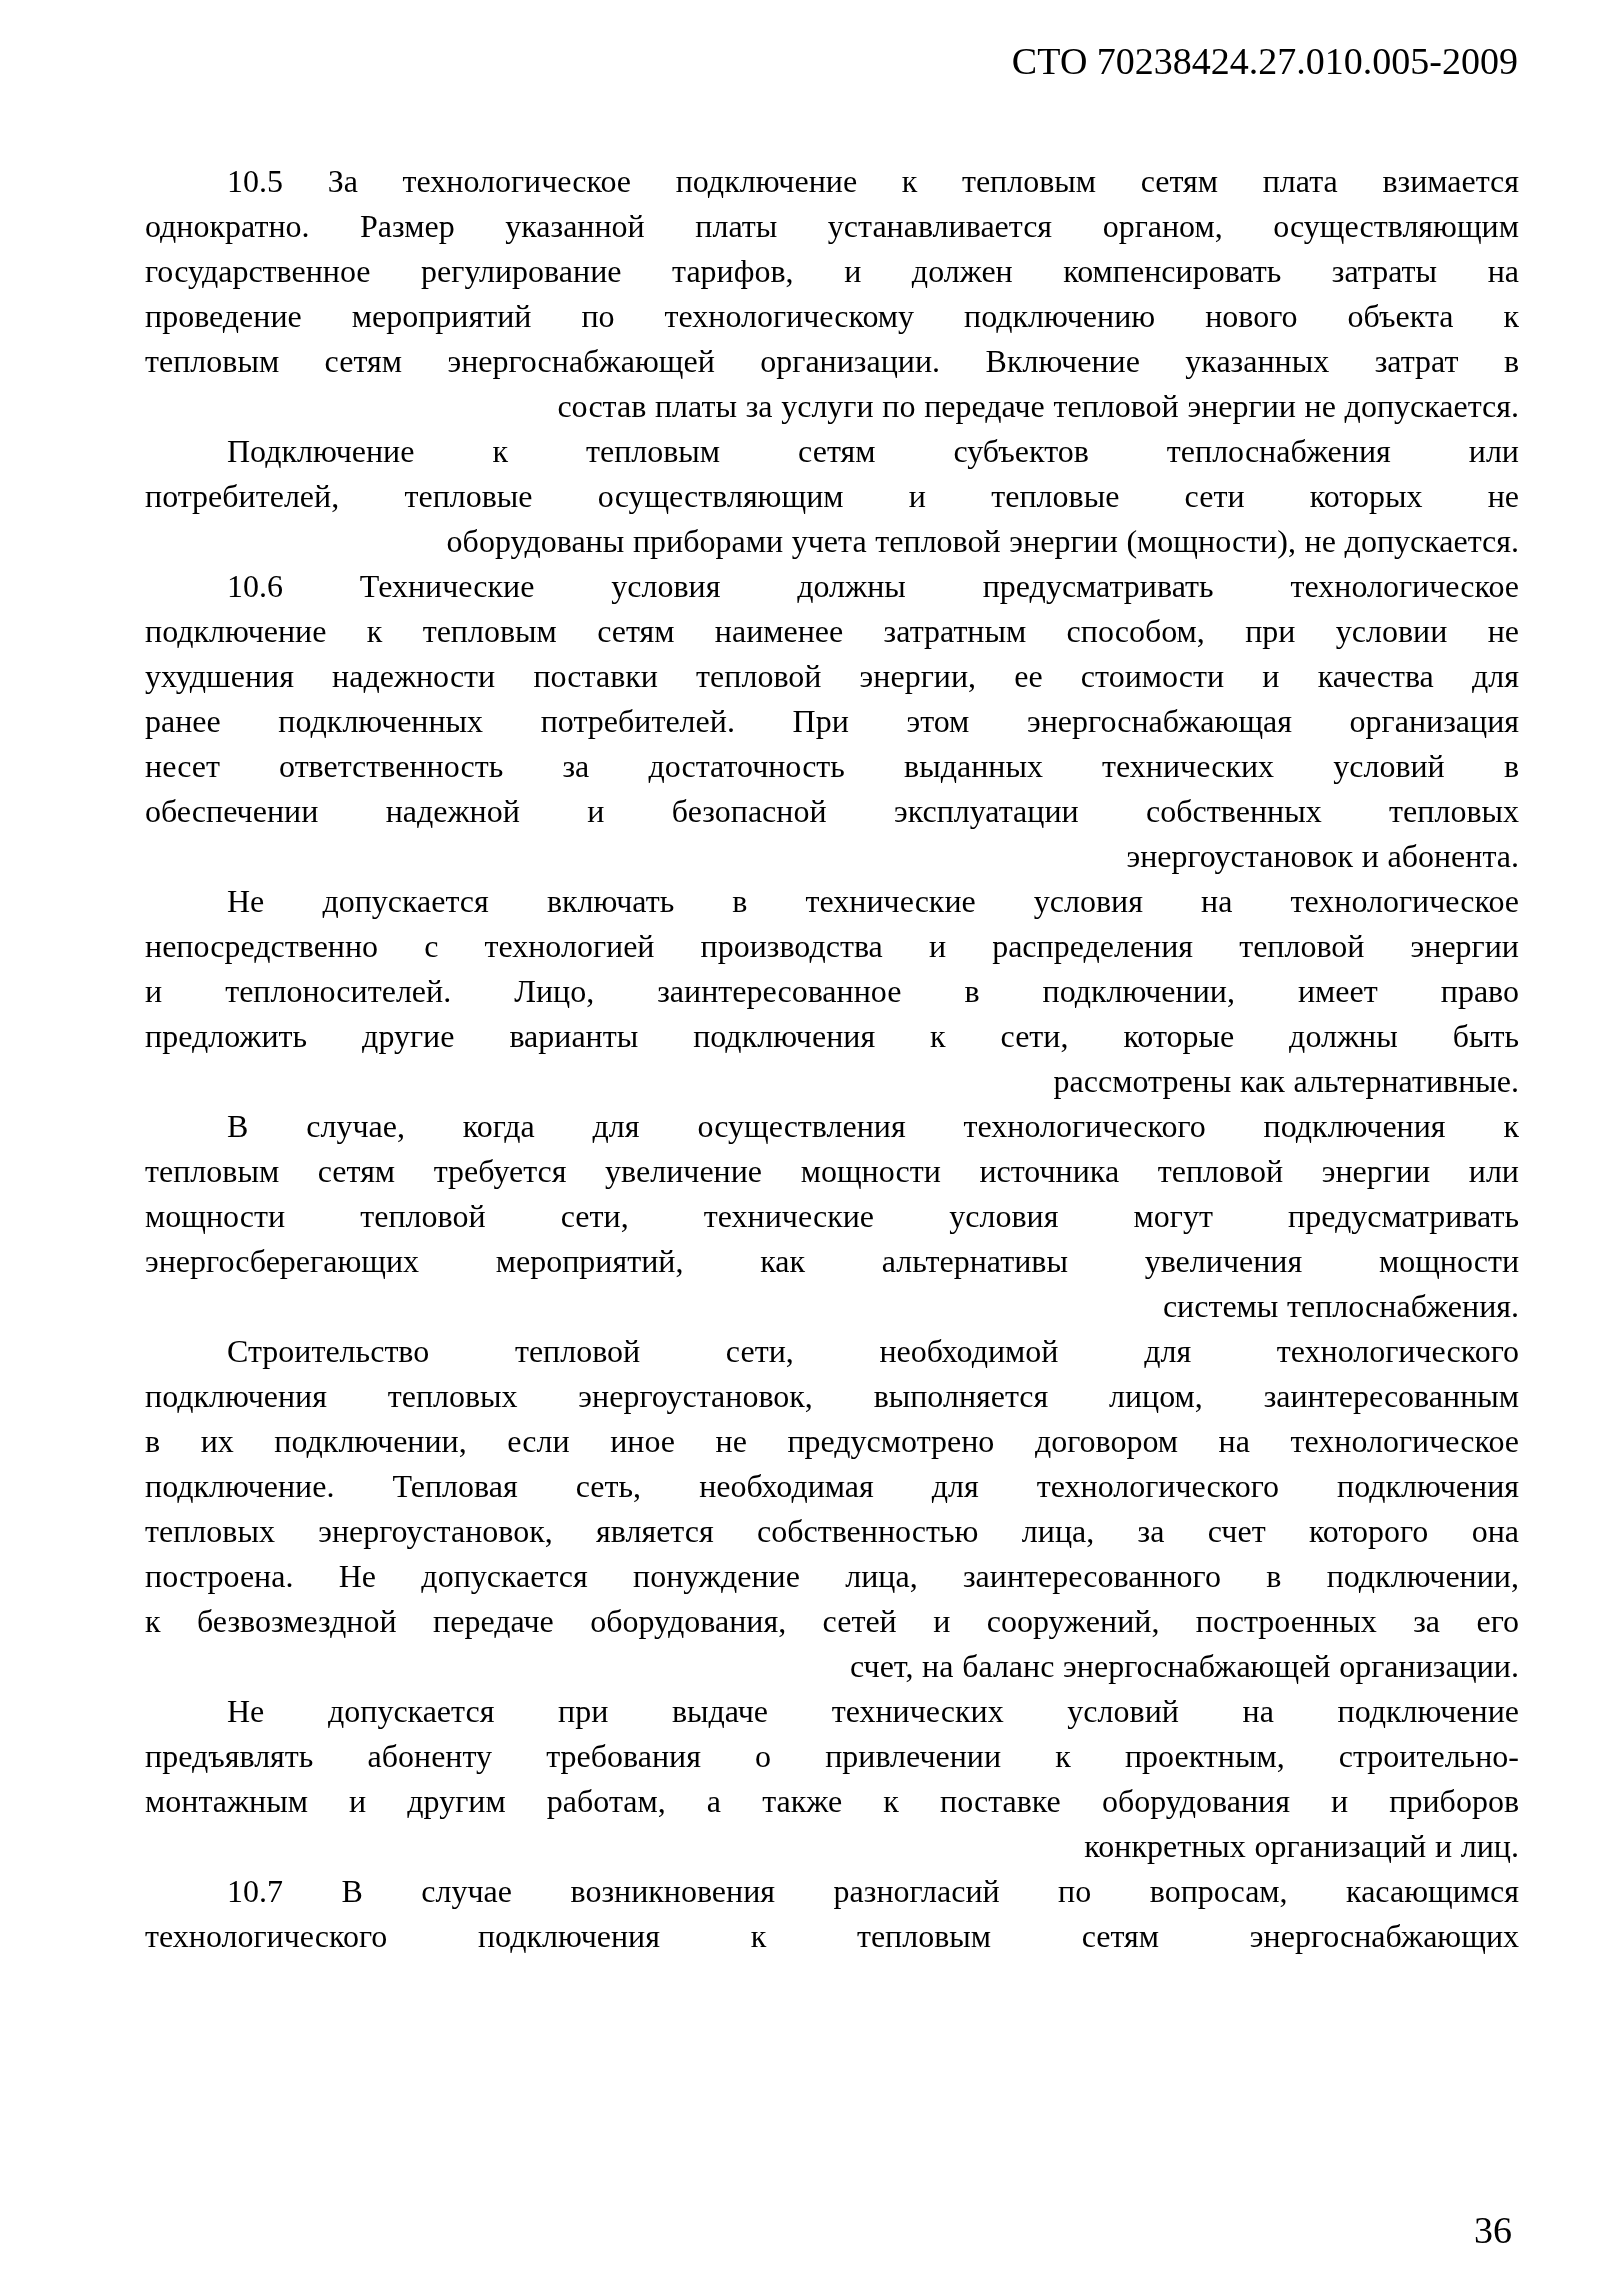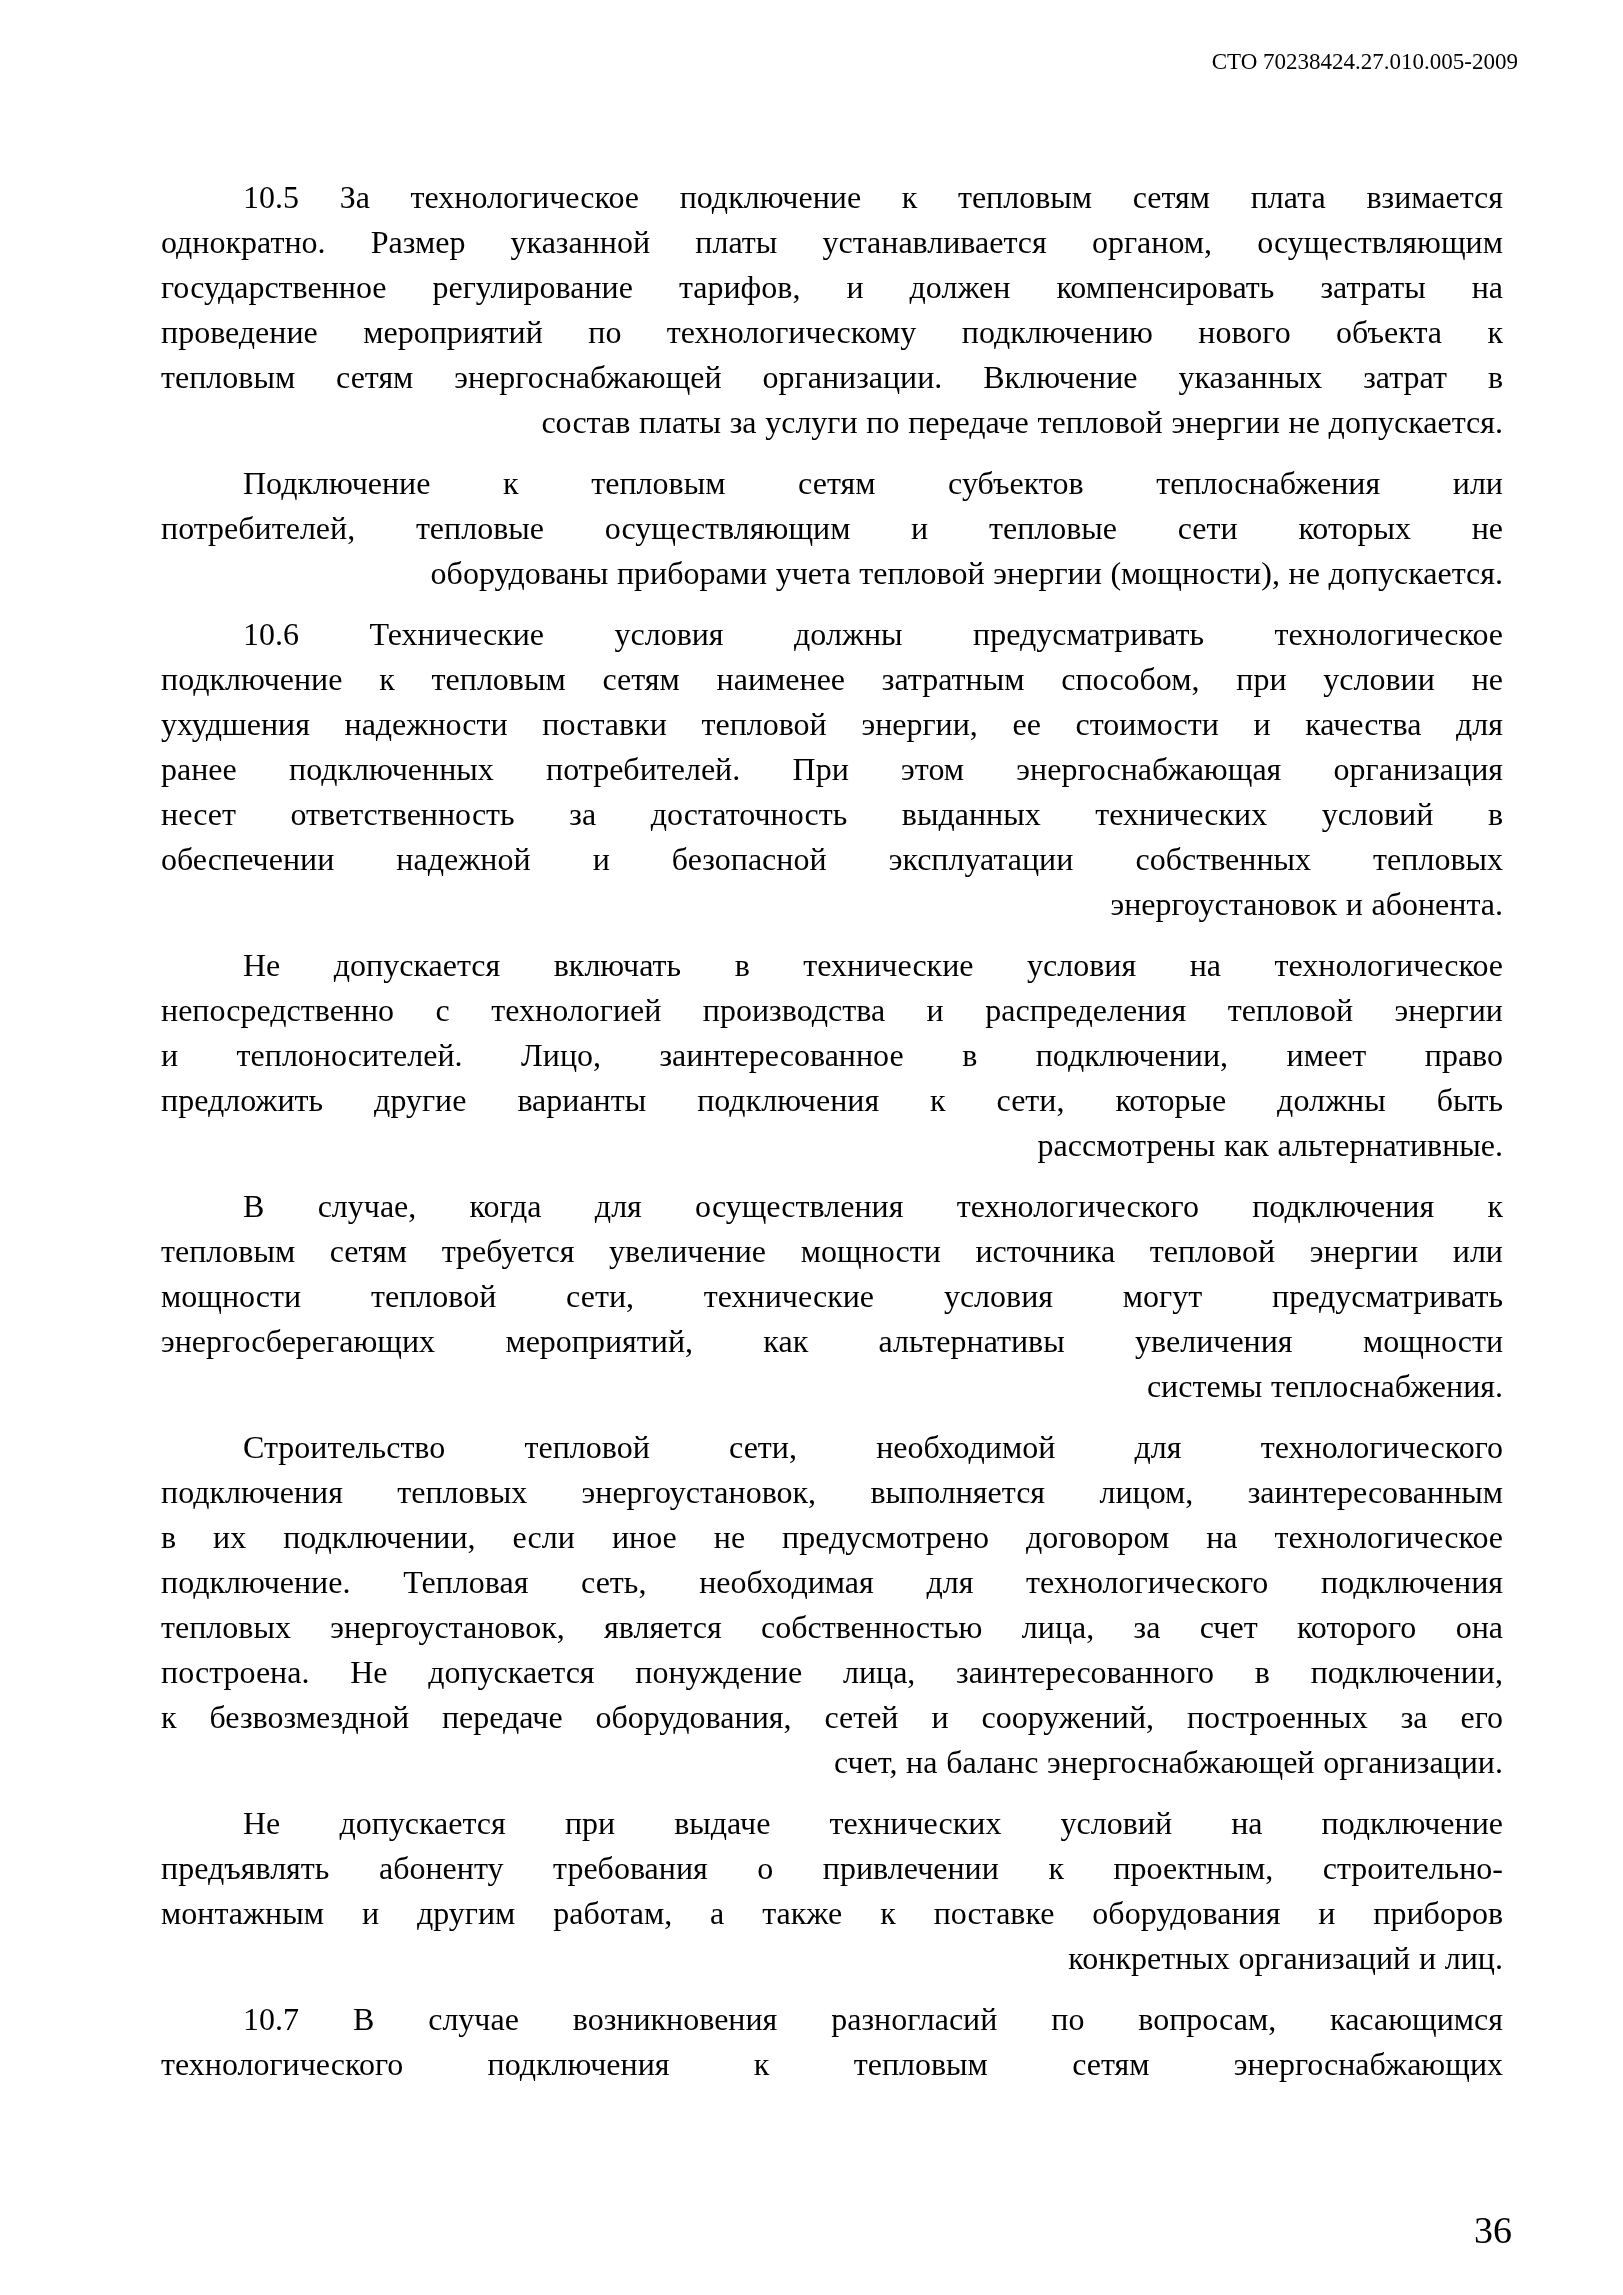--- a/index.html
+++ b/index.html
@@ -15,32 +15,32 @@
     color: #000000;
     font-family: "Liberation Serif", "DejaVu Serif", serif;
     overflow: hidden;
   }
   .header {
     position: absolute;
     top: 41px;
     left: 145px;
     right: 105px;
     text-align: right;
-    font-size: 23px;
+    font-size: 38px;
     line-height: 41px;
     white-space: nowrap;
   }
   .doc-body {
     position: absolute;
     top: 159px;
     left: 145px;
     width: 1374px;
   }
   .paragraph {
-    margin: 16px;
+    margin: 0;
     padding: 0;
   }
   .line {
     font-size: 32px;
     line-height: 45px;
     height: 45px;
     overflow: hidden;
     text-align: right;
     word-spacing: 0.7px;
   }

